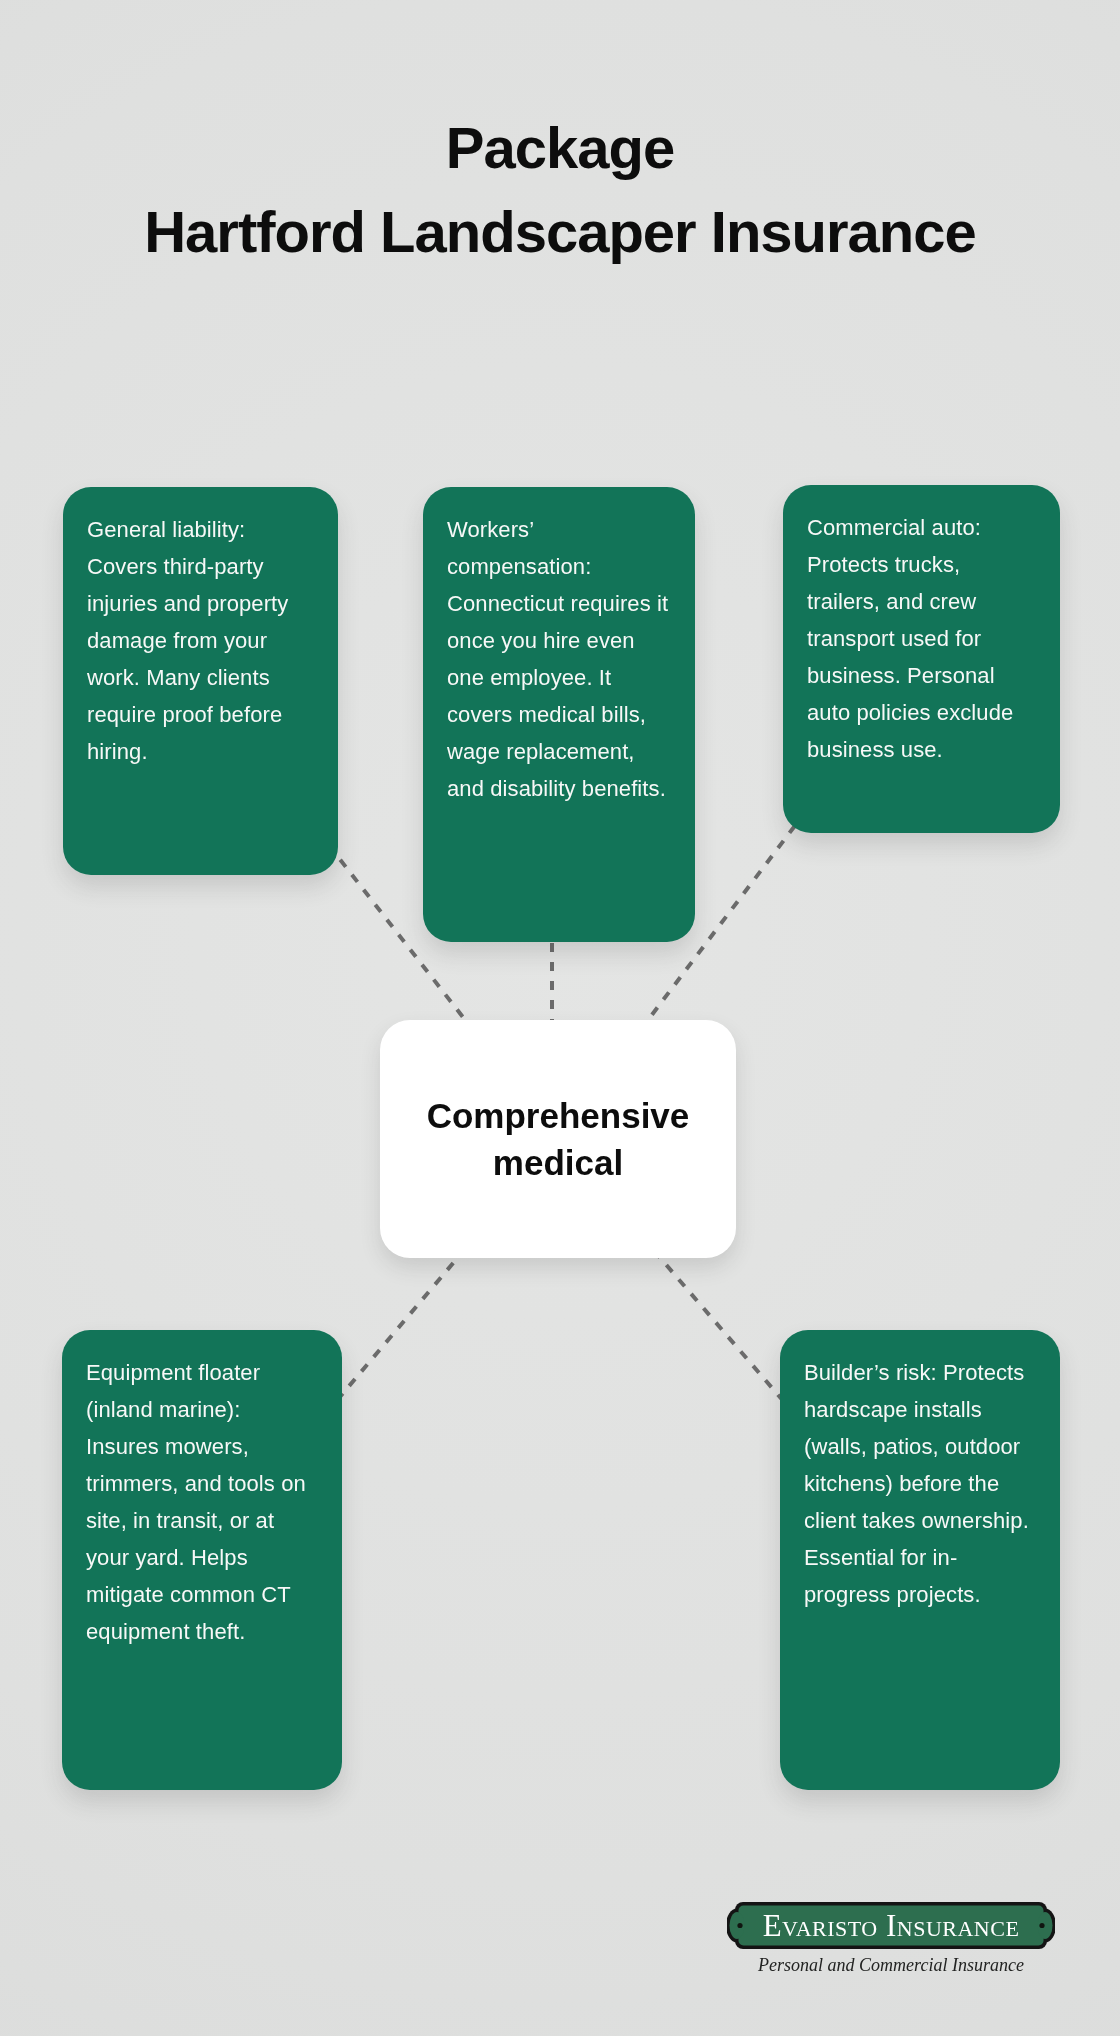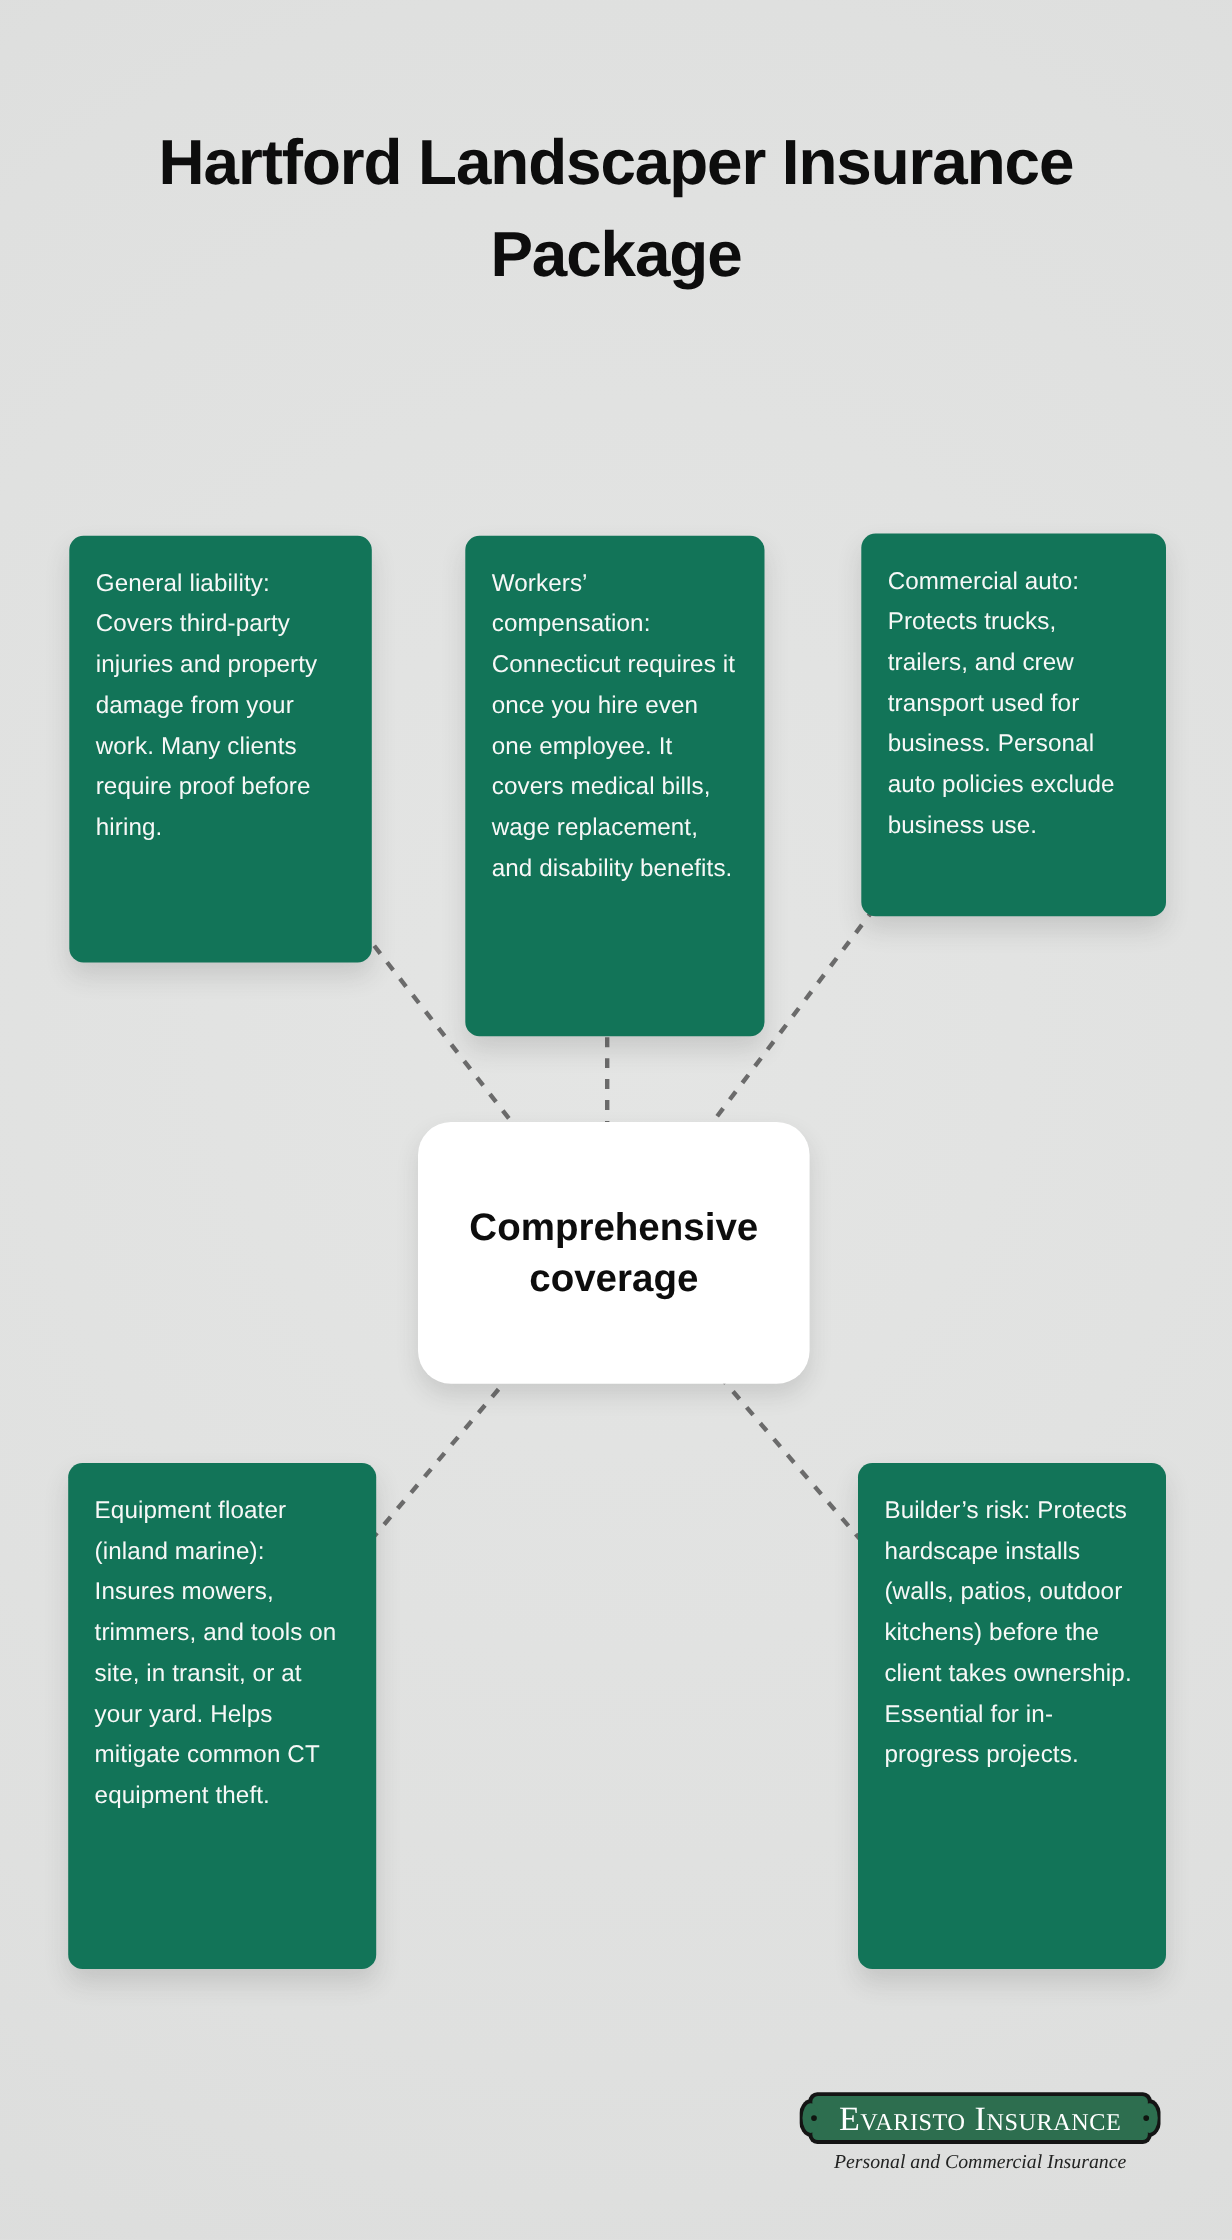--- a/index.html
+++ b/index.html
@@ -40,21 +40,21 @@
   .connectors line {
     stroke: #6b6b6b;
     stroke-width: 4;
     stroke-dasharray: 9 10;
   }
   
   .node {
     position: absolute;
     z-index: 2;
     background: #127458;
-    border-radius: 13px;
+    border-radius: 28px;
     box-shadow: 0 12px 22px rgba(60, 60, 60, 0.16);
     box-sizing: border-box;
     padding: 24px 24px 26px 24px;
   }
   .node-text {
     margin: 0;
     color: #f7f8f7;
     font-size: 22px;
     line-height: 37px;
     letter-spacing: 0.1px;
@@ -117,22 +117,22 @@
     color: #222322;
     white-space: nowrap;
   }
 </style>
 </head>
 <body>
 
 <div class="canvas">
 
   <h1 class="title">
+    <span class="title-line">Package</span>
     <span class="title-line">Hartford Landscaper Insurance</span>
-    <span class="title-line">Package</span>
   </h1>
 
   <svg class="connectors" width="1120" height="2036" viewBox="0 0 1120 2036">
     <line x1="200" y1="680" x2="558" y2="1139"></line>
     <line x1="552" y1="715" x2="552" y2="1139"></line>
     <line x1="921" y1="659" x2="558" y2="1139"></line>
     <line x1="202" y1="1560" x2="558" y2="1139"></line>
     <line x1="920" y1="1560" x2="558" y2="1139"></line>
   </svg>
 
@@ -150,21 +150,21 @@
 
   <div class="node" style="left:783px; top:485px; width:277px; min-height:348px;">
     <p class="node-text">Commercial auto: Protects trucks, trailers, and crew transport used for business. Personal auto policies exclude business use.</p>
   </div>
 
   <div class="node" style="left:780px; top:1330px; width:280px; min-height:460px;">
     <p class="node-text">Builder’s risk: Protects hardscape installs (walls, patios, outdoor kitchens) before the client takes ownership. Essential for in-progress projects.</p>
   </div>
 
   <div class="central">
-    <div class="central-label">Comprehensive coverage</div>
+    <div class="central-label">Comprehensive medical</div>
   </div>
 
   <div class="logo">
     <div class="plaque">
       <svg width="328" height="49" viewBox="0 0 328 49">
 
         <ellipse cx="10" cy="24.5" rx="11" ry="17" fill="#141414"></ellipse>
         <ellipse cx="318" cy="24.5" rx="11" ry="17" fill="#141414"></ellipse>
         <rect x="8" y="1" width="312" height="47" rx="8" fill="#141414"></rect>
 

